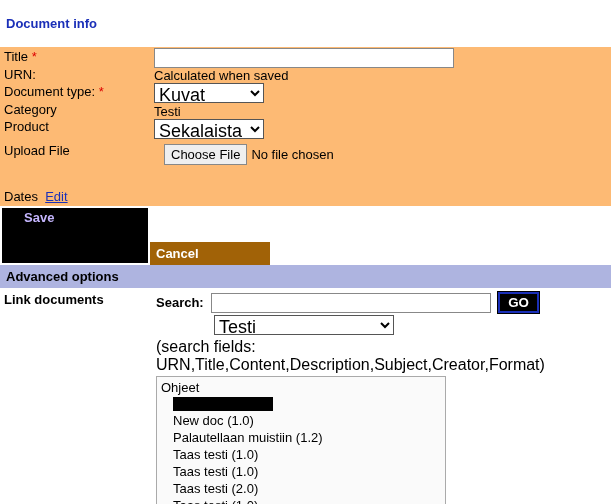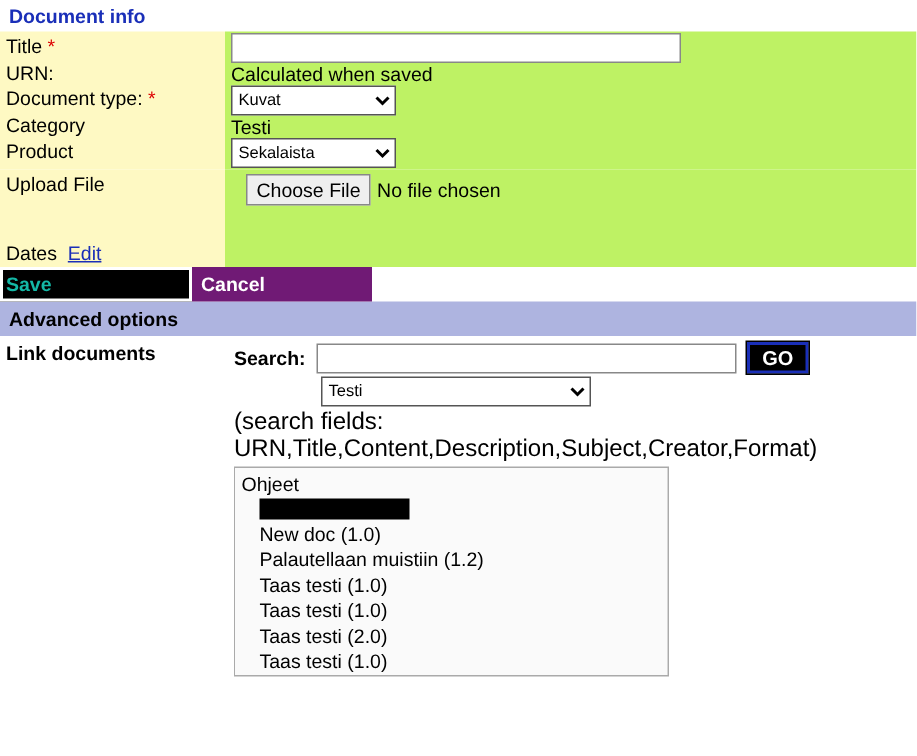--- a/index.html
+++ b/index.html
@@ -7,87 +7,88 @@
     margin: 0;
     font-family: Arial, Helvetica, sans-serif;
     font-size: 13px;
     color: #000;
     background: #fff;
     width: 611px;
   }
   .section-title {
     color: #1a2fb8;
     font-weight: bold;
-    padding: 3px 6px;
+    padding: 16px 6px;
   }
   table.form {
     width: 100%;
     border-collapse: collapse;
   }
   table.form td {
     vertical-align: top;
     padding: 1px 4px;
   }
   td.label-col {
-    background: #fef9c3;
+    background: #fdba74;
     width: 150px;
     color: #000;
     padding: 2px 6px;
     line-height: 1.35;
   }
   td.field-col {
-    background: #bef264;
+    background: #fdba74;
     padding-left: 8px;
   }
   .req { color: #d00; }
   .link { color: #1a2fb8; text-decoration: underline; cursor: pointer; }
   .linkdark { color: #1a2fb8; text-decoration: underline; cursor: pointer; }
   input.tfield {
     border: 1px solid #888;
     padding: 2px 3px;
     font-size: 13px;
     height: 20px;
   }
   select.sel {
     border: 1px solid #555;
-    font-size: 11px;
+    font-size: 18px;
     background: #fff;
     height: 20px;
   }
   .file-wrap { padding-top:2px;padding-left:10px; }
   .choose-btn {
     background: #efefef;
     border: 1px solid #888;
     padding: 2px 6px;
     font-size: 13px;
     cursor: pointer;
   }
   .no-file { margin-left: 4px; }
   .btn-row {
     display: flex;
   }
   .savebtn {
     background: #000;
-    color: #14b8a6;
+    color: #c4b5fd;
     font-weight: bold;
     border: 2px solid #fff;
-    width: 128px;
-    padding: 2px 2px;
+    width: 150px;
+    padding: 2px 22px;
     text-align: left;
     cursor: pointer;
   }
   .cancelbtn {
-    background: #701a75;
+    background: #a16207;
     color: #fff;
     font-weight: bold;
     border: none;
     width: 120px;
     padding: 4px 6px;
     text-align: left;
     cursor: pointer;
+    margin-top: 36px;
   }
   .adv-bar {
     background: #aeb4e0;
     font-weight: bold;
     padding: 4px 6px;
   }
   .gobtn {
     background: #000000;
     color: #fff;
     font-weight: bold;

